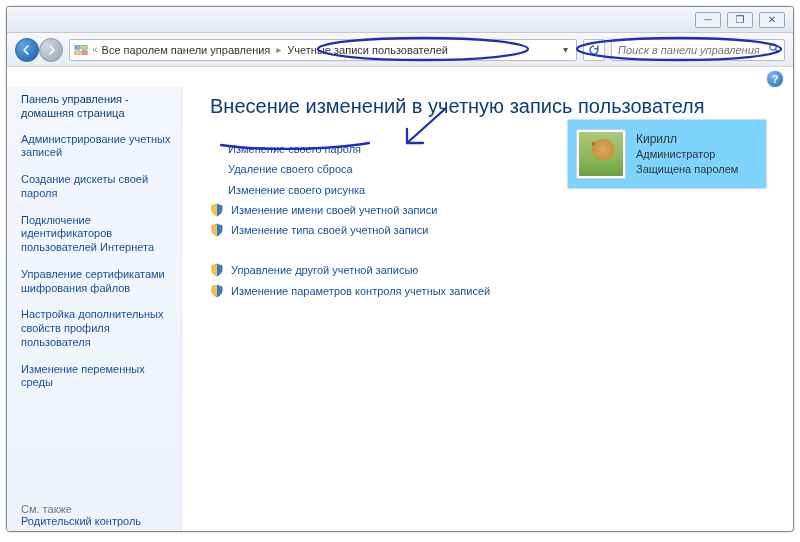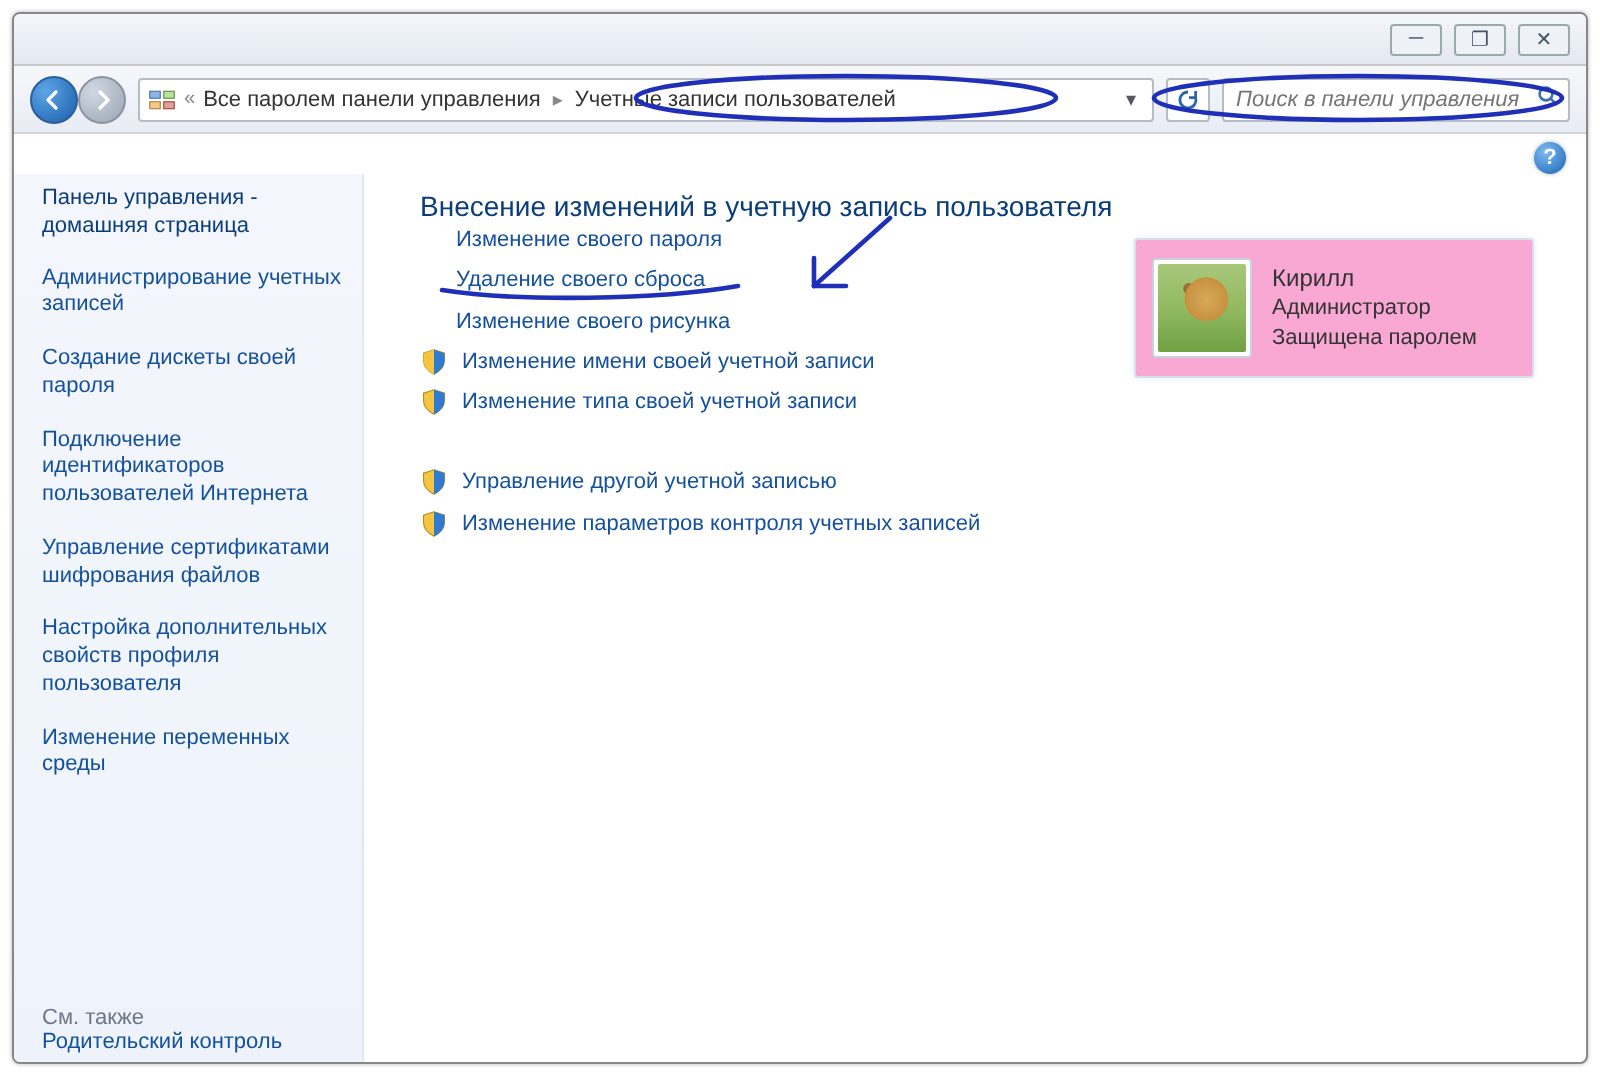--- a/index.html
+++ b/index.html
@@ -26,28 +26,28 @@
   .helpico { width:16px; height:16px; border-radius:50%; background:radial-gradient(circle at 35% 30%,#7db9f2,#1a66b3); color:#fff; font-size:11px; font-weight:bold; display:flex; align-items:center; justify-content:center; box-shadow:0 0 2px rgba(0,0,0,.3);}
   
   .body { display:flex; height:calc(100% - 80px);}
   .sidebar { width:175px; background:linear-gradient(to bottom,#f3f6fc 0%,#eef3fb 100%); border-right:1px solid #e3e7ee; padding:4px 8px 4px 14px; font-size:11px; color:#14509c; display:flex; flex-direction:column;}
   .side-head { color:#0a3d7a; font-size:11px; margin:2px 0 8px 0; line-height:1.25;}
   .side-link { color:#14509c; margin:4px 0 9px 0; line-height:1.25; cursor:pointer;}
   .side-spacer { flex:1;}
   .side-also-head { color:#6d7784; font-size:11px; margin:4px 0 0 0;}
   .side-also { color:#14509c; font-size:11px; cursor:pointer;}
   .main { flex:1; padding:6px 16px 8px 28px; position:relative;}
-  .page-title { font-size:14px; color:#0a3d7a; font-weight:normal; margin:2px 0 2px 0;}
+  .page-title { font-size:20px; color:#0a3d7a; font-weight:normal; margin:2px 0 24px 0;}
   .links-col { display:flex; flex-direction:column; gap:6px; font-size:11px;}
   .act { display:flex; align-items:flex-start; gap:7px; color:#14509c; cursor:pointer; line-height:1.3;}
   .act .shield { width:14px; height:14px;}
   .act.noicon { padding-left:18px;}
   .gap { height:14px;}
   
-  .usercard { position:absolute; top:32px; right:26px; width:200px; height:70px; border:1px solid #d7dfec; border-radius:2px; background:#f9a8d4; box-shadow:0 0 3px rgba(80,110,160,.15); display:flex; align-items:center; padding:6px 8px; gap:10px;}
+  .usercard { position:absolute; top:32px; right:26px; width:200px; height:70px; border:1px solid #d7dfec; border-radius:2px; background:#7dd3fc; box-shadow:0 0 3px rgba(80,110,160,.15); display:flex; align-items:center; padding:6px 8px; gap:10px;}
   .avatar-frame { width:50px; height:50px; border:1px solid #c7d0dd; border-radius:2px; padding:2px; background:#fff;}
   .avatar { width:100%; height:100%; border-radius:1px; background:
      radial-gradient(circle at 55% 40%, #d8a95c 0%, #c7923f 30%, transparent 31%),
      radial-gradient(circle at 35% 28%, #9b6f37 0%, #9b6f37 6%, transparent 7%),
      linear-gradient(#a9c87a 0%,#8fb85f 55%,#6fa043 100%);
   }
   .userinfo { font-size:11px; color:#333; line-height:1.35;}
   .username { font-size:12px; }
   
   .shield svg { width:14px; height:14px; display:block;}

